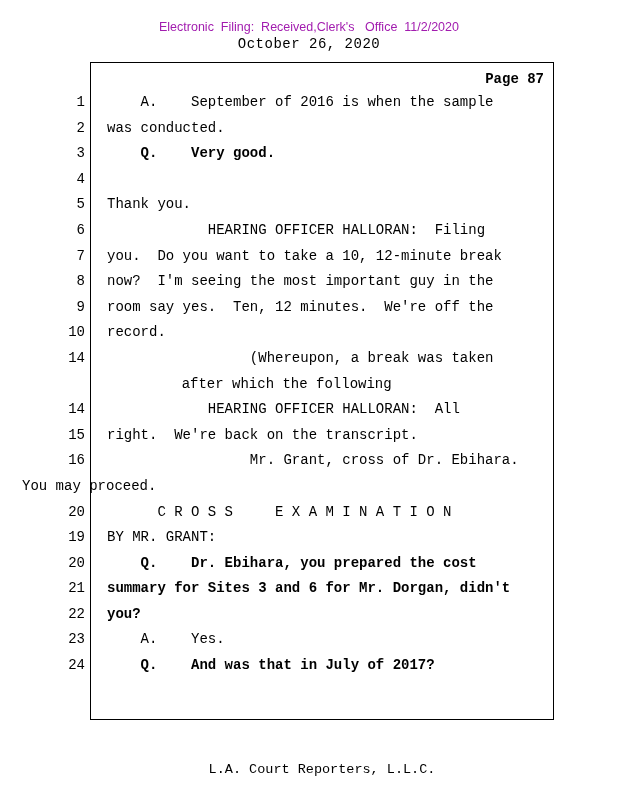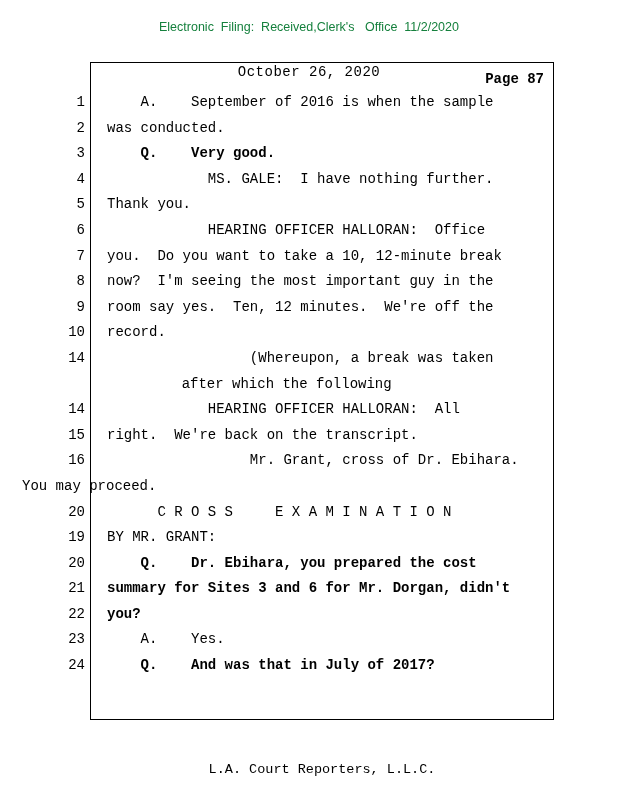--- a/index.html
+++ b/index.html
@@ -17,21 +17,20 @@
     font-family:"Liberation Sans",sans-serif;
     font-size:12.5px;
     white-space:pre;
   }
   .dateline{
     position:absolute;top:36px;left:0;width:100%;
     text-align:center;
     font-size:14px;
     letter-spacing:0.5px;
     white-space:pre;
-    margin-top:28px;
   }
   .box{
     position:absolute;left:90px;top:62px;
     width:464px;height:658px;
     border:1px solid #000;
     box-sizing:border-box;
   }
   .page-label{
     position:absolute;top:71px;left:90px;width:454px;
     text-align:right;
@@ -66,21 +65,21 @@
     font-size:13.5px;
     line-height:15.5px;
     white-space:pre;
   }
 </style>
 </head>
 <body>
 
 <div class="page">
 
-  <div class="stamp" style="color: #15803d;">Electronic  Filing:  Received,Clerk's   Office  11/2/2020</div>
+  <div class="stamp" style="color: #a21caf;">Electronic  Filing:  Received,Clerk's   Office  11/2/2020</div>
 
   <div class="dateline">October 26, 2020</div>
 
   <div class="box"></div>
 
   <div class="page-label">Page 87</div>
 
   <div class="lines">
       <div class="line">
         <span class="num">1</span>
@@ -89,29 +88,28 @@
       <div class="line">
         <span class="num">2</span>
         <span class="txt">was conducted.</span>
       </div>
       <div class="line bold">
         <span class="num">3</span>
         <span class="txt">    Q.    Very good.</span>
       </div>
       <div class="line">
         <span class="num">4</span>
-        <span class="txt">            MS. GALE:  I have nothing further.</span>
       </div>
       <div class="line">
         <span class="num">5</span>
         <span class="txt">Thank you.</span>
       </div>
       <div class="line">
         <span class="num">6</span>
-        <span class="txt">            HEARING OFFICER HALLORAN:  Office</span>
+        <span class="txt">            HEARING OFFICER HALLORAN:  Filing</span>
       </div>
       <div class="line">
         <span class="num">7</span>
         <span class="txt">you.  Do you want to take a 10, 12-minute break</span>
       </div>
       <div class="line">
         <span class="num">8</span>
         <span class="txt">now?  I'm seeing the most important guy in the</span>
       </div>
       <div class="line">

